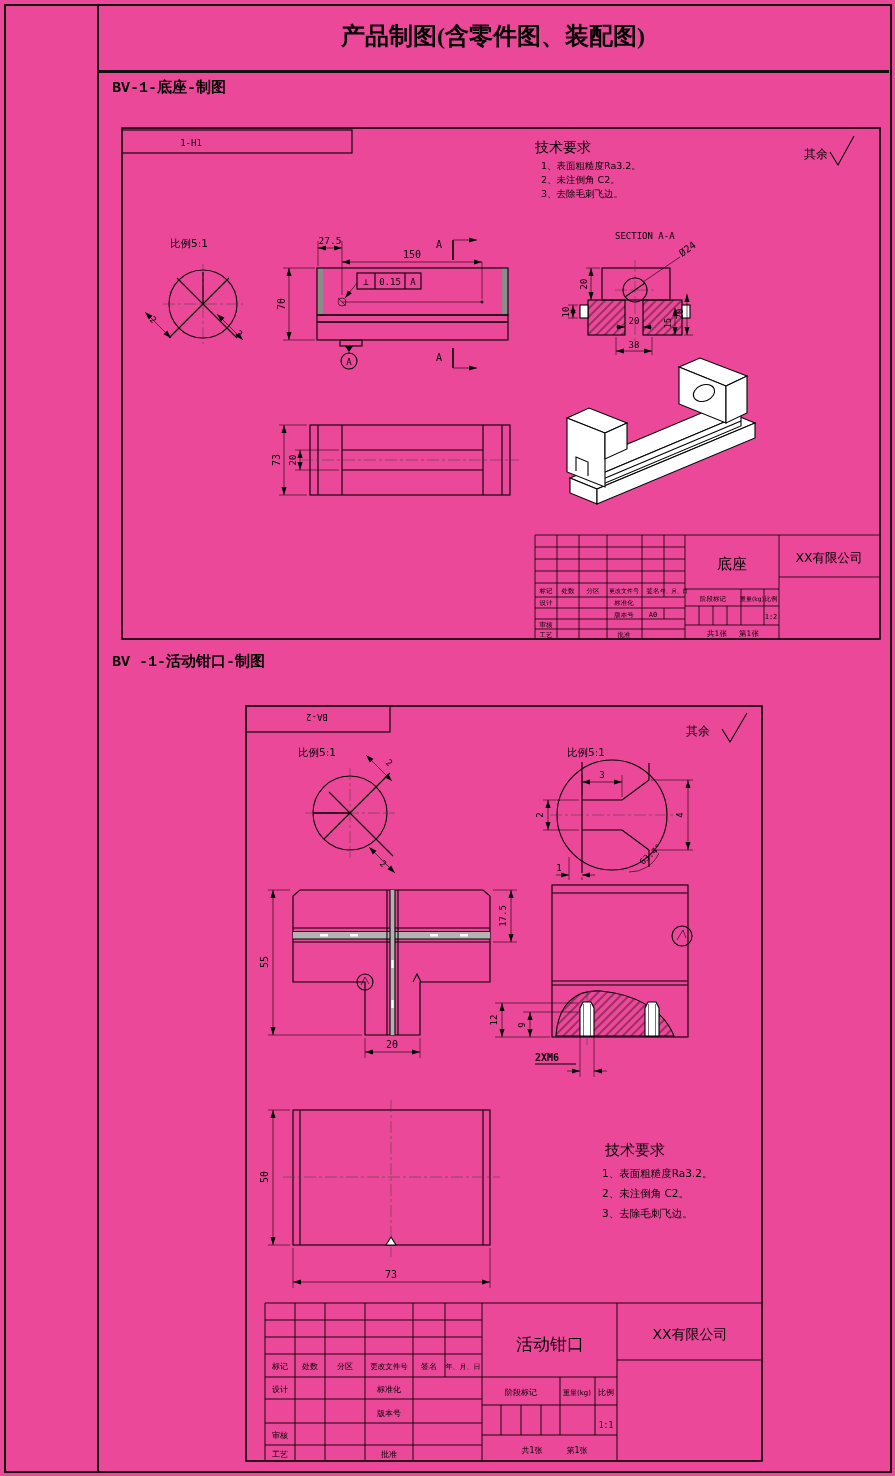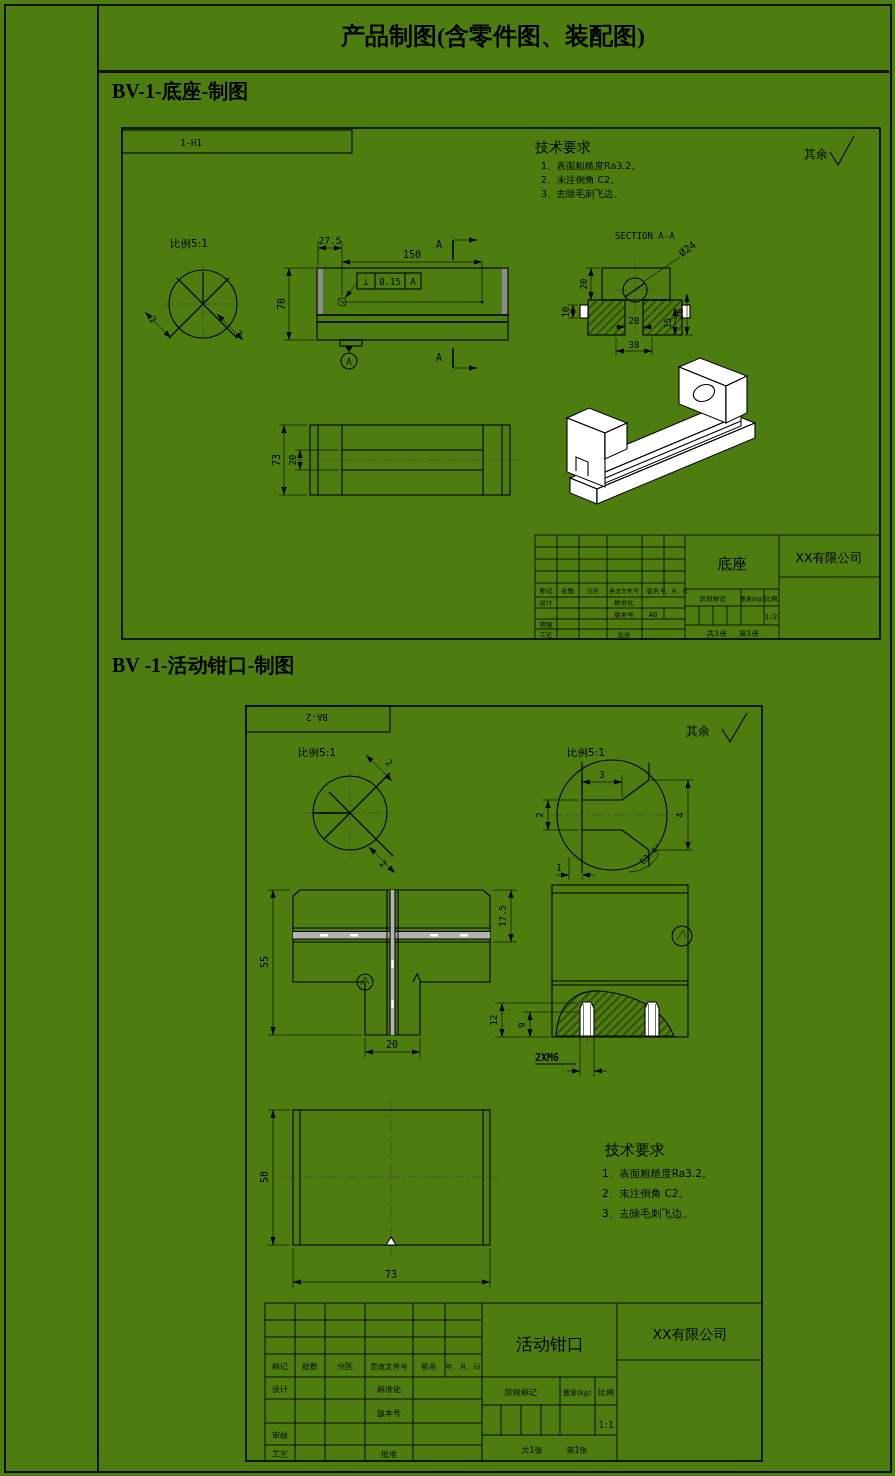--- a/index.html
+++ b/index.html
@@ -1,24 +1,24 @@
 <!DOCTYPE html>
 <html><head>
 <meta charset="utf-8">
 <style>
   html,body{margin:0;padding:0;background:#fff;}
-  .page{position:relative;width:895px;height:1476px;background:#4d7c0f;overflow:hidden;
+  .page{position:relative;width:895px;height:1476px;background:#ec4899;overflow:hidden;
         font-family:"Liberation Sans",sans-serif;color:#000;}
   .outer-border{position:absolute;left:4px;top:4px;width:884px;height:1465px;border:2.5px solid #111;}
   .col-divider{position:absolute;left:97px;top:4px;width:2px;height:1468px;background:#111;}
   .title-divider{position:absolute;left:97px;top:70px;width:792px;height:3px;background:#111;}
   .main-title{position:absolute;left:97px;top:20px;width:792px;text-align:center;
       font-family:"Liberation Serif",serif;font-weight:bold;font-size:24px;}
-  .section-title{position:absolute;left:112px;font-family:Liberation Serif, serif;
-      font-weight:bold;font-size:20px;}
+  .section-title{position:absolute;left:112px;font-family:Liberation Mono, monospace;
+      font-weight:bold;font-size:15px;}
   .s1{top:78px;} .s2{top:652px;}
   svg{position:absolute;}
   svg text{font-family:"DejaVu Sans Mono",monospace;fill:#000;}
   svg text.cjk{font-family:"DejaVu Sans",sans-serif;}
   .frame{fill:none;stroke:#000;stroke-width:1.6;}
   .med{stroke:#000;stroke-width:1.1;fill:none;}
   .thick{stroke:#000;stroke-width:1.6;fill:none;}
   .thin{stroke:#000;stroke-width:0.55;fill:none;}
   .cl{stroke:#444;stroke-width:0.55;fill:none;stroke-dasharray:12 3 3 3;}
   .dl{stroke:#000;stroke-width:0.6;fill:none;}

